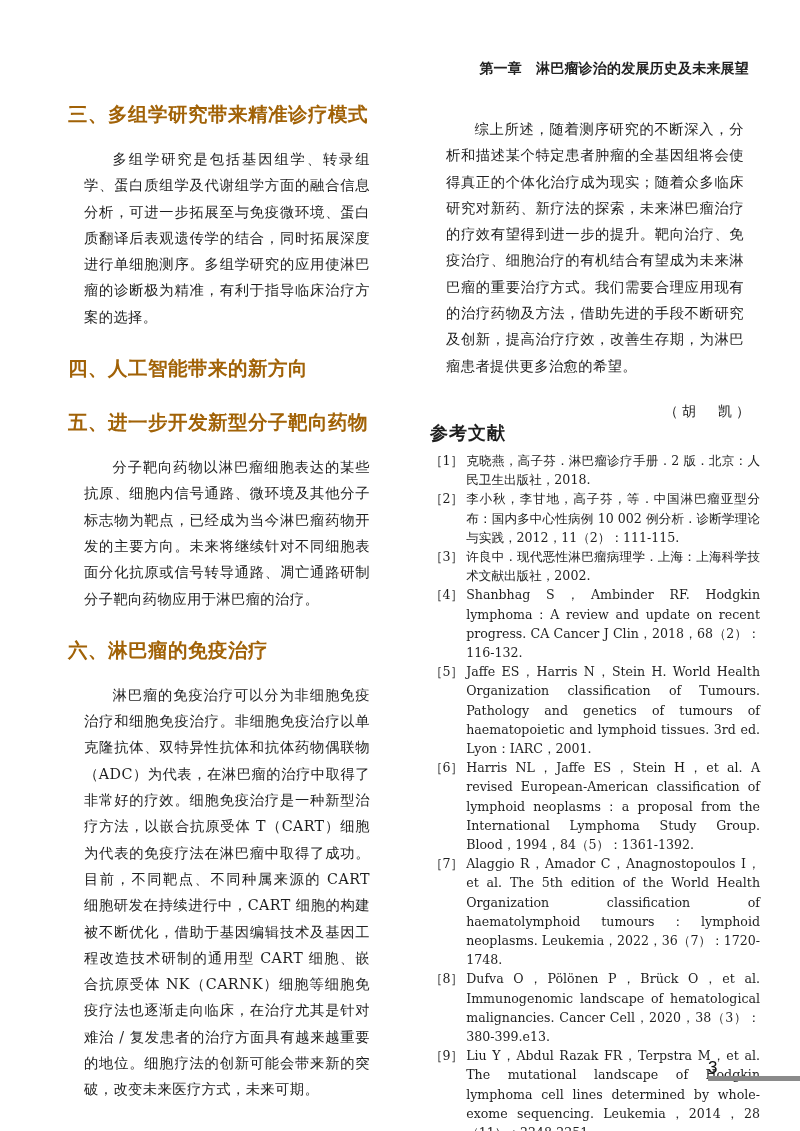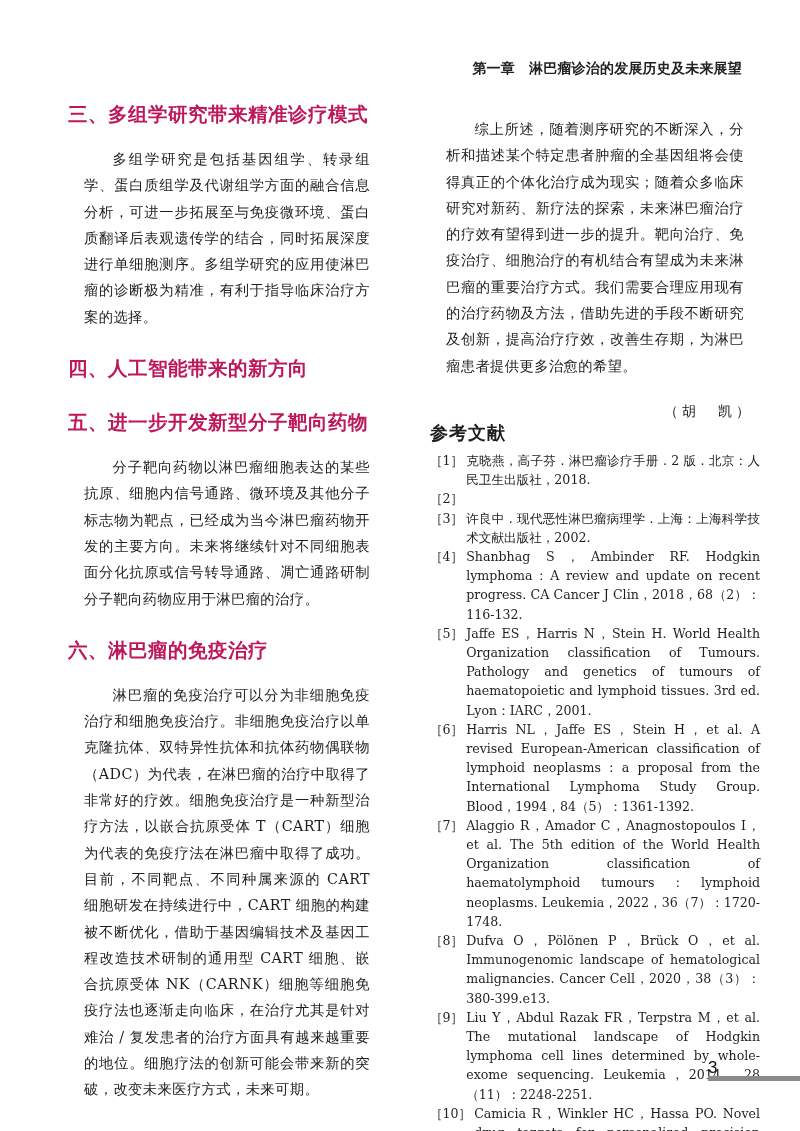--- a/index.html
+++ b/index.html
@@ -1,25 +1,25 @@
 <!DOCTYPE html>
 <html><head>
 <meta charset="utf-8">
 <style>
   html, body { margin:0; padding:0; background:#ffffff; }
   body { width:800px; height:1131px; position:relative; overflow:hidden;
          font-family:"DejaVu Serif","Liberation Serif",serif; color:#1e1e1e; }
-  .header { position:absolute; top:60px; right:58px; font-family:Liberation Serif, serif;
+  .header { position:absolute; top:60px; right:51px; font-family:Liberation Serif, serif;
             font-weight:bold; font-size:14px; letter-spacing:0.2px; color:#222; }
   .header .gap { display:inline-block; width:14px; }
   .col { position:absolute; top:100px; }
   .col-left { left:68px; width:318px; }
   .col-right { left:430px; width:330px; }
   h2 { font-family:"DejaVu Sans","Liberation Sans",sans-serif; font-weight:bold; font-size:19.5px;
-       margin:0; letter-spacing:0.5px; color:#be185d; line-height:30px; }
+       margin:0; letter-spacing:0.5px; color:#a16207; line-height:30px; }
   p { margin:16px; font-size:14.3px; line-height:26.3px; text-indent:2em; text-align:justify;
       letter-spacing:0.4px; }
   .sec { margin-bottom:24px; }
   .sec h2 { margin-bottom:16px; }
   .author { text-align:right; font-size:14px; margin-top:24px; letter-spacing:4px; padding-right:6px; }
   .refs-title { font-family:"DejaVu Sans","Liberation Sans",sans-serif; font-weight:bold; font-size:18px;
                 margin:0 0 6px 0; letter-spacing:1px; }
   .ref { display:flex; font-size:12.6px; line-height:19.2px; margin-bottom:0px; }
   .ref .num { flex:0 0 auto; white-space:nowrap; padding-right:3px; }
   .ref .txt { flex:1 1 auto; text-align:justify; }
@@ -56,20 +56,21 @@
   <p>综上所述，随着测序研究的不断深入，分析和描述某个特定患者肿瘤的全基因组将会使得真正的个体化治疗成为现实；随着众多临床研究对新药、新疗法的探索，未来淋巴瘤治疗的疗效有望得到进一步的提升。靶向治疗、免疫治疗、细胞治疗的有机结合有望成为未来淋巴瘤的重要治疗方式。我们需要合理应用现有的治疗药物及方法，借助先进的手段不断研究及创新，提高治疗疗效，改善生存期，为淋巴瘤患者提供更多治愈的希望。</p>
   <div class="author">（胡　凯）</div>
   <div class="refs-title">参考文献</div>
   <div>
     <div class="ref">
         <span class="num">［1］</span>
         <span class="txt">克晓燕，高子芬 . 淋巴瘤诊疗手册 . 2 版 . 北京：人民卫生出版社，2018.</span>
       </div>
     <div class="ref">
         <span class="num">［2］</span>
+        <span class="txt">李小秋，李甘地，高子芬，等 . 中国淋巴瘤亚型分布：国内多中心性病例 10 002 例分析 . 诊断学理论与实践，2012，11（2）：111-115.</span>
       </div>
     <div class="ref">
         <span class="num">［3］</span>
         <span class="txt">许良中 . 现代恶性淋巴瘤病理学 . 上海：上海科学技术文献出版社，2002.</span>
       </div>
     <div class="ref">
         <span class="num">［4］</span>
         <span class="txt">Shanbhag S，Ambinder RF. Hodgkin lymphoma：A review and update on recent progress. CA Cancer J Clin，2018，68（2）：116-132.</span>
       </div>
     <div class="ref">

